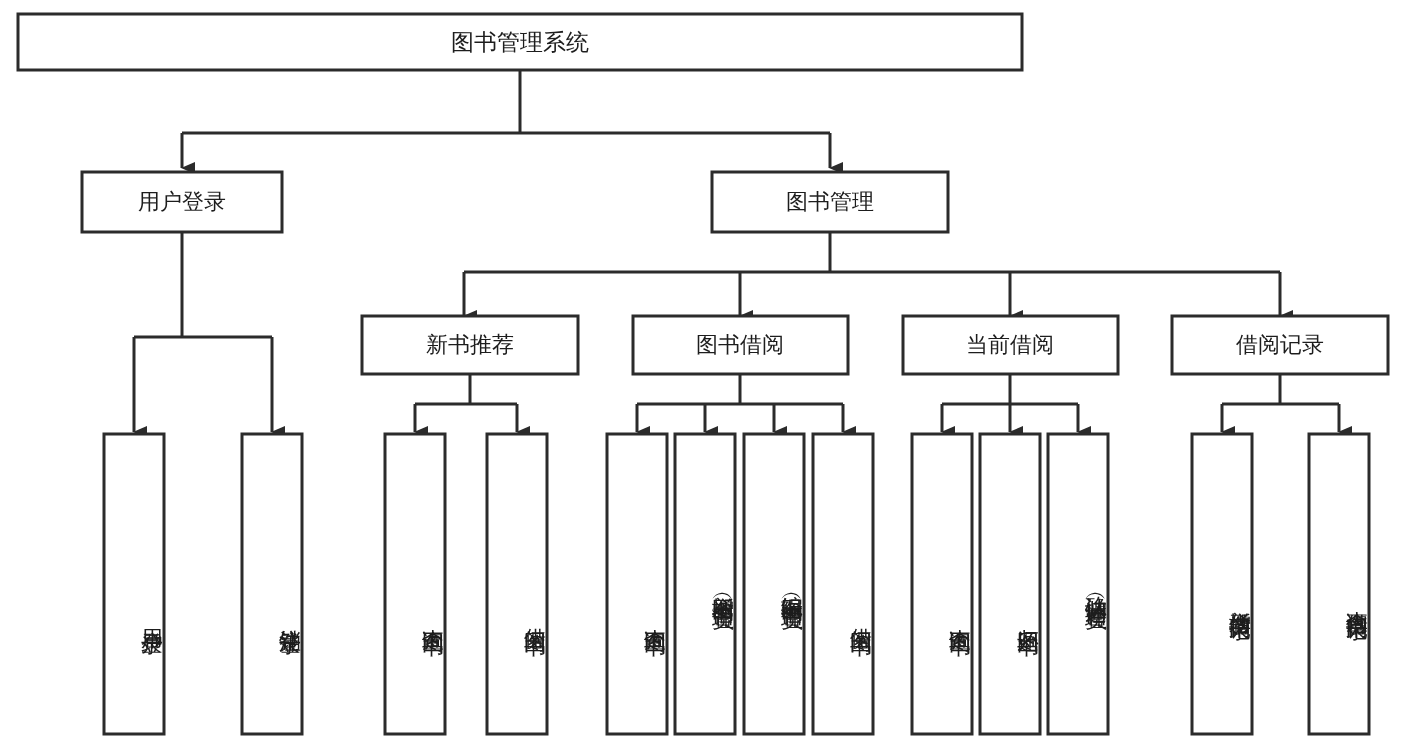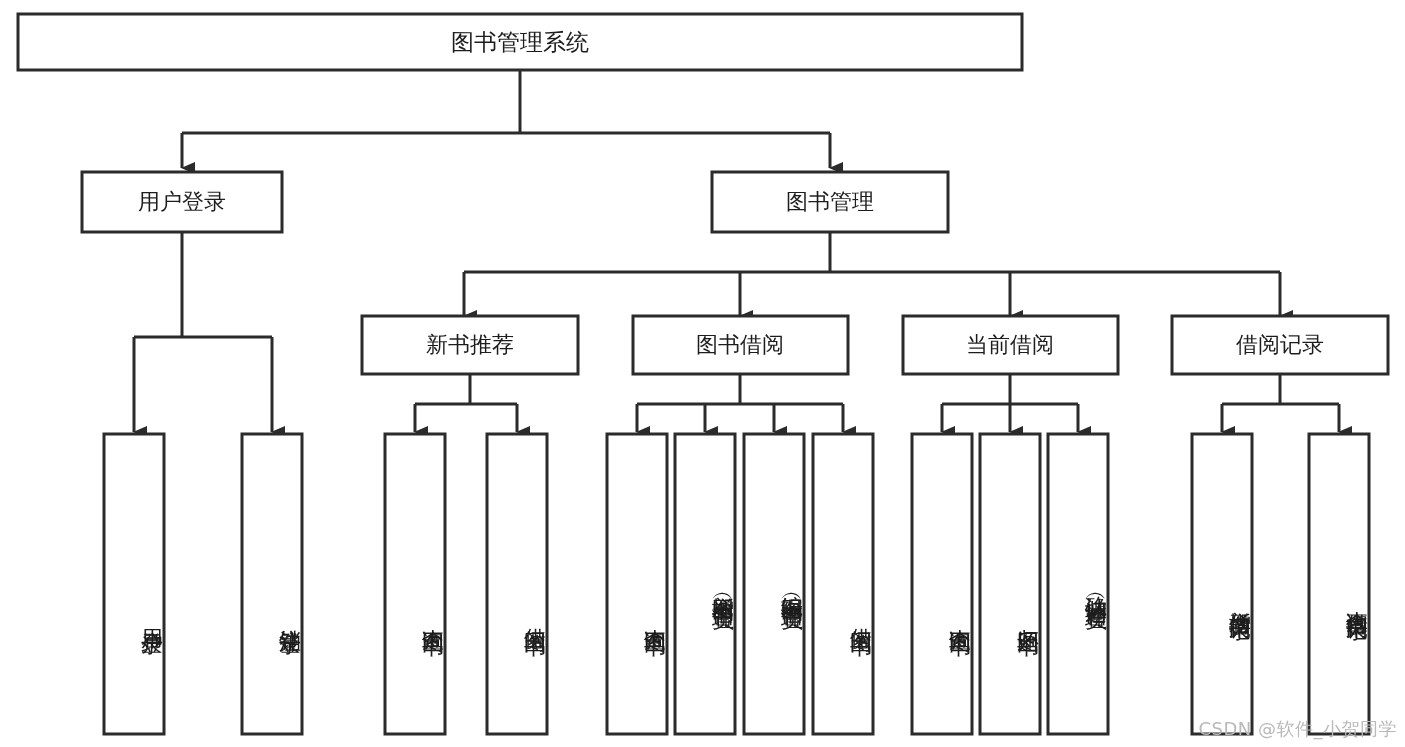--- a/index.html
+++ b/index.html
@@ -202,14 +202,13 @@
   <div class="vlabel" style="left:744px; top:442px; width:60px; height:290px;">编辑图书（管理员）</div>
   <div class="vlabel" style="left:813px; top:500px; width:60px; height:230px;">借阅图书</div>
 
   <div class="vlabel" style="left:912px; top:500px; width:60px; height:230px;">查询图书</div>
   <div class="vlabel" style="left:980px; top:500px; width:60px; height:230px;">归还图书</div>
   <div class="vlabel" style="left:1048px; top:442px; width:60px; height:290px;">确认归还（管理员）</div>
 
   <div class="vlabel" style="left:1192px; top:466px; width:60px; height:265px;">新增借阅记录</div>
   <div class="vlabel" style="left:1309px; top:466px; width:60px; height:265px;">查询借阅记录</div>
 
-  <div class="watermark">CSDN @软件_小贺同学</div>
 </div>
 
 </body></html>

